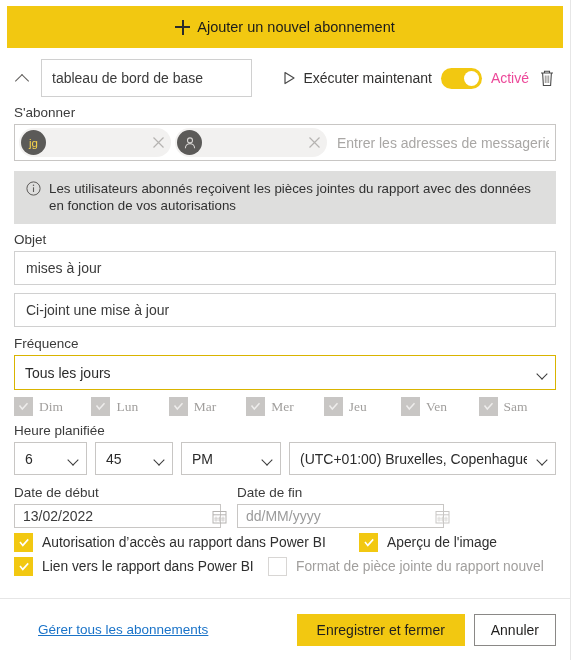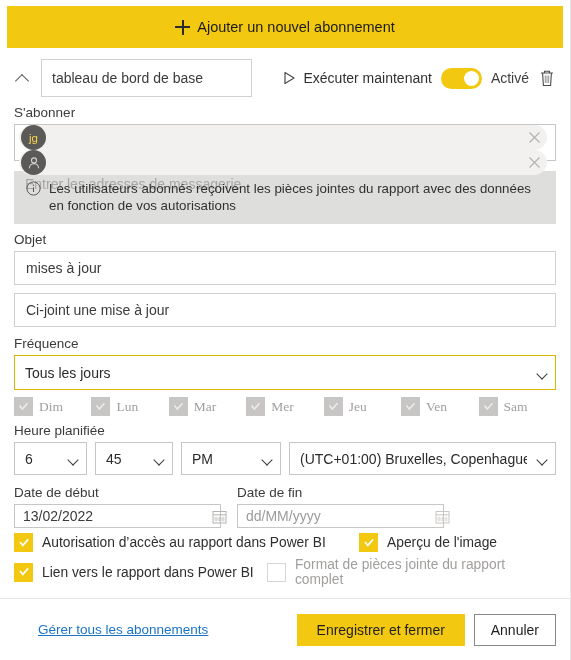--- a/index.html
+++ b/index.html
@@ -77,34 +77,34 @@
   .play-wrap svg { display:block; }
   .toggle {
     width: 41px; height: 21px; border-radius: 11px;
     background: #F2C811; position: relative; cursor: pointer; flex:none;
   }
   .toggle .knob {
     position: absolute; right: 3px; top: 3px;
     width: 15px; height: 15px; border-radius: 50%;
     background: #ffffff;
   }
-  .enabled-label { font-size: 14px; color: #404040; }
+  .enabled-label { font-size: 14px; color: #ec4899; }
   .trash { width: 18px; height: 20px; cursor: pointer; flex:none; }
 
   .field-label {
     font-size: 13.5px; color: #3b3b3b;
     margin: 2px 0 4px 0;
   }
 
   
   .chip-box {
     width: 100%; height: 37px;
     border: 1px solid #c8c6c4; background: #fff;
-    display: flex; 
-    padding: 0 4px; gap: 0px; flex-direction: column;
+    display: flex; align-items: center;
+    padding: 0 4px; gap: 0px;
   }
   .chip {
     height: 29px; display: flex; align-items: center;
     background: #f2f1f0; border-radius: 15px;
     padding: 0 2px 0 2px; margin-right: 4px;
     min-width: 152px;
   }
   .chip .av {
     width: 25px; height: 25px; border-radius: 50%;
     background: #5b5a58; color: #fff;
@@ -467,21 +467,21 @@
       <span class="cbx" style="width:254px;">
         <span class="box on">
           <svg width="12" height="12" viewBox="0 0 12 12">
               <path d="M2 5 L4.8 8.4 L10.2 2.4" fill="none" stroke="#ffffff" stroke-width="1.6"></path>
             </svg>
         </span>
         <span class="lbl">Lien vers le rapport dans Power BI</span>
       </span>
       <span class="cbx">
         <span class="box disabled"></span>
-        <span class="lbl dim">Format de pièces jointe du rapport complet</span>
+        <span class="lbl dim">Format de pièce jointe du rapport nouvel</span>
       </span>
     </div>
 
   </div>
 
   <div class="footer">
     <span class="manage-link">Gérer tous les abonnements</span>
     <span class="btns">
       <button class="btn primary">Enregistrer et fermer</button>
       <button class="btn ghost">Annuler</button>

